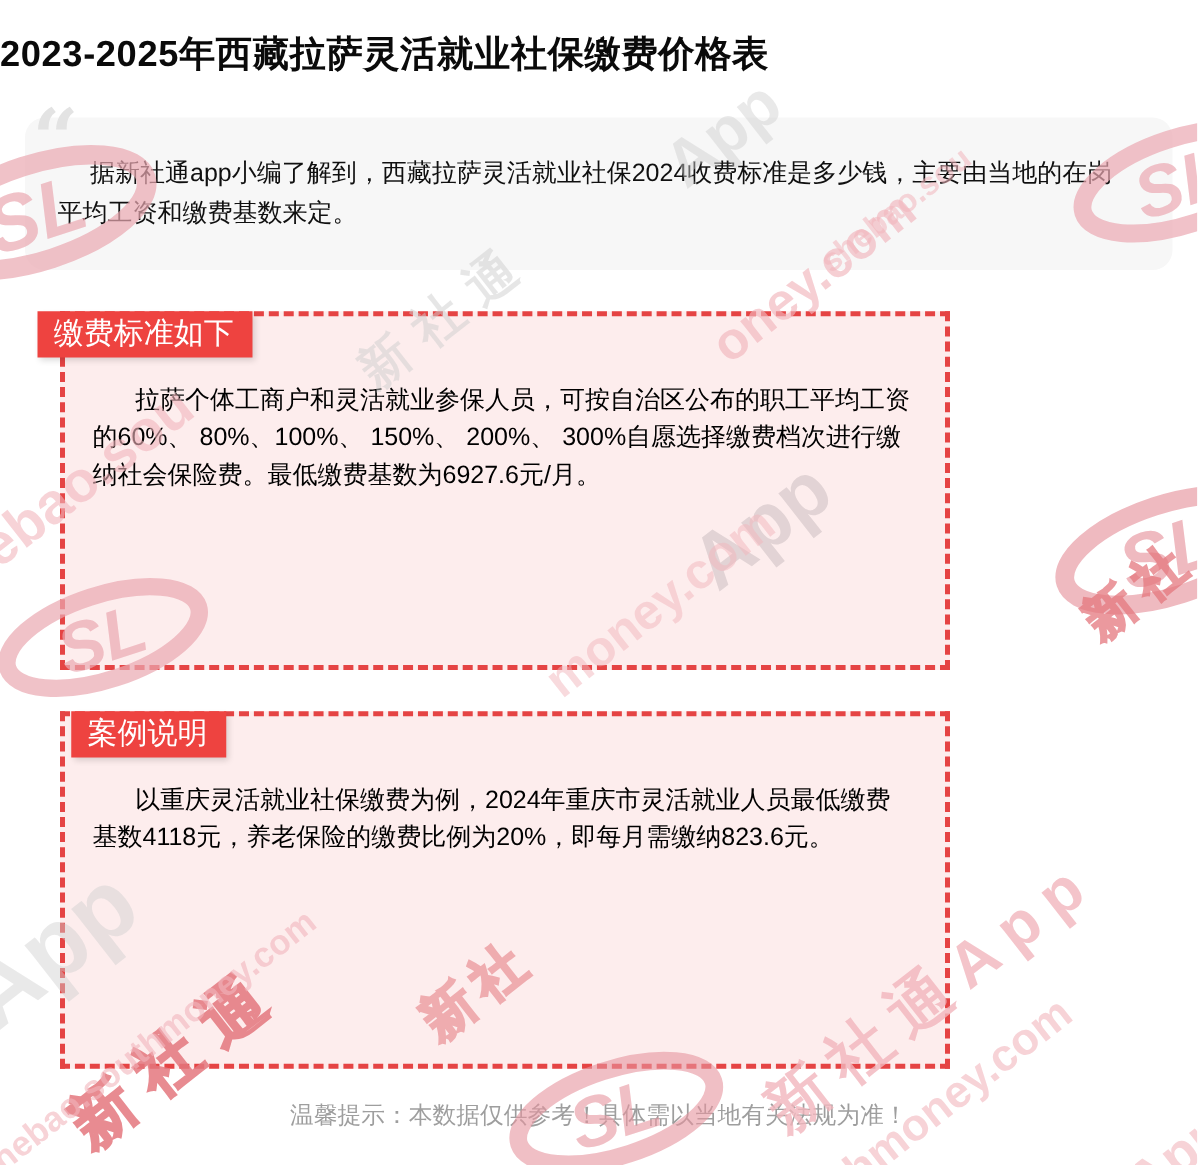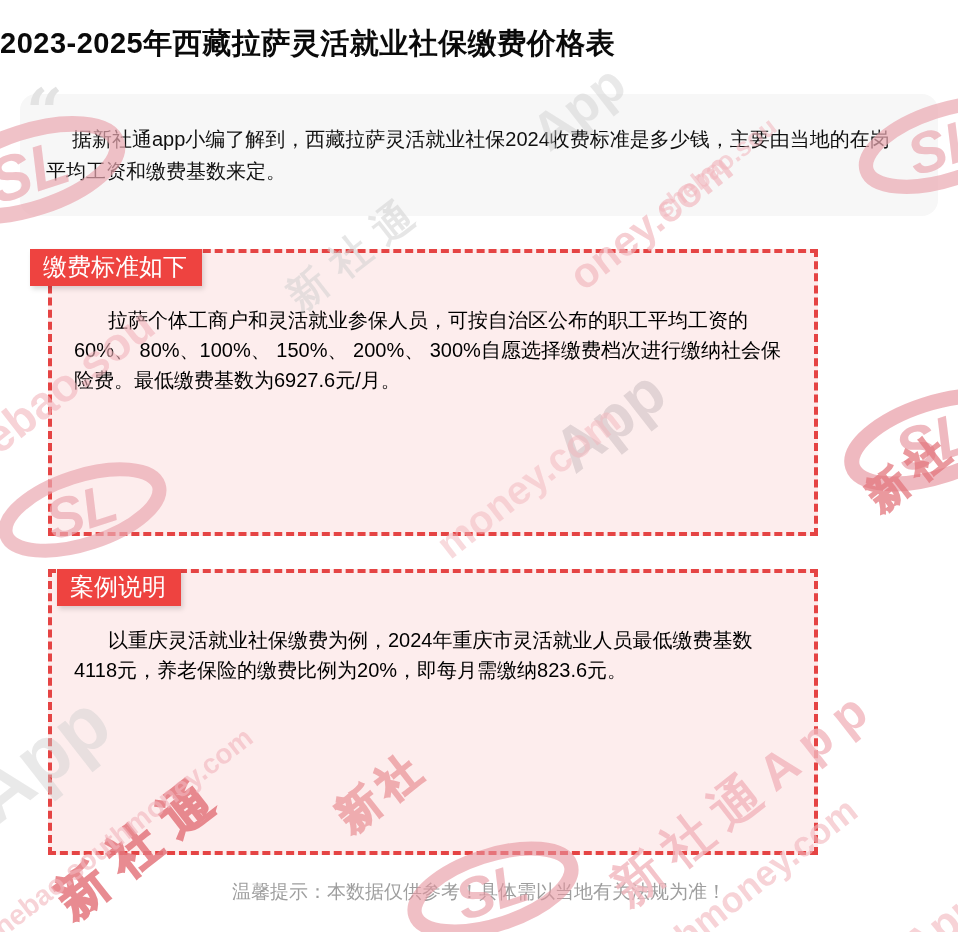--- a/index.html
+++ b/index.html
@@ -15,21 +15,21 @@
     position:relative; margin:30px 20px 0 20px; background:#f7f7f7;
     border-radius:16px; padding:13px 18px 13px 10px;
   }
   .intro-text {
     margin:16px; font-size:20px; line-height:32px; color:#101010; text-indent:26px;
   }
   .quote-mark {
     position:absolute; left:6px; top:-14px; font-size:64px; line-height:1;
     color:#e3e3e3; font-family:"DejaVu Serif","Liberation Serif",serif; font-weight:700;
   }
-  .sec { position:relative; margin-left:48px; width:770px; }
+  .sec { position:relative; margin-left:48px; width:712px; }
   .sec1 { margin-top:8px; }
   .sec2 { margin-top:20px; }
   .banner {
     position:absolute; top:0; z-index:4; display:inline-block;
     background:#ee4340; color:#ffffff; font-size:24px; line-height:26px;
     padding:5px 15px 6px 13px; box-shadow:2px 3px 5px rgba(0,0,0,0.15);
   }
   .sec1 .banner { left:-18px; }
   .sec2 .banner { left:9px; }
   .dashed-box {

